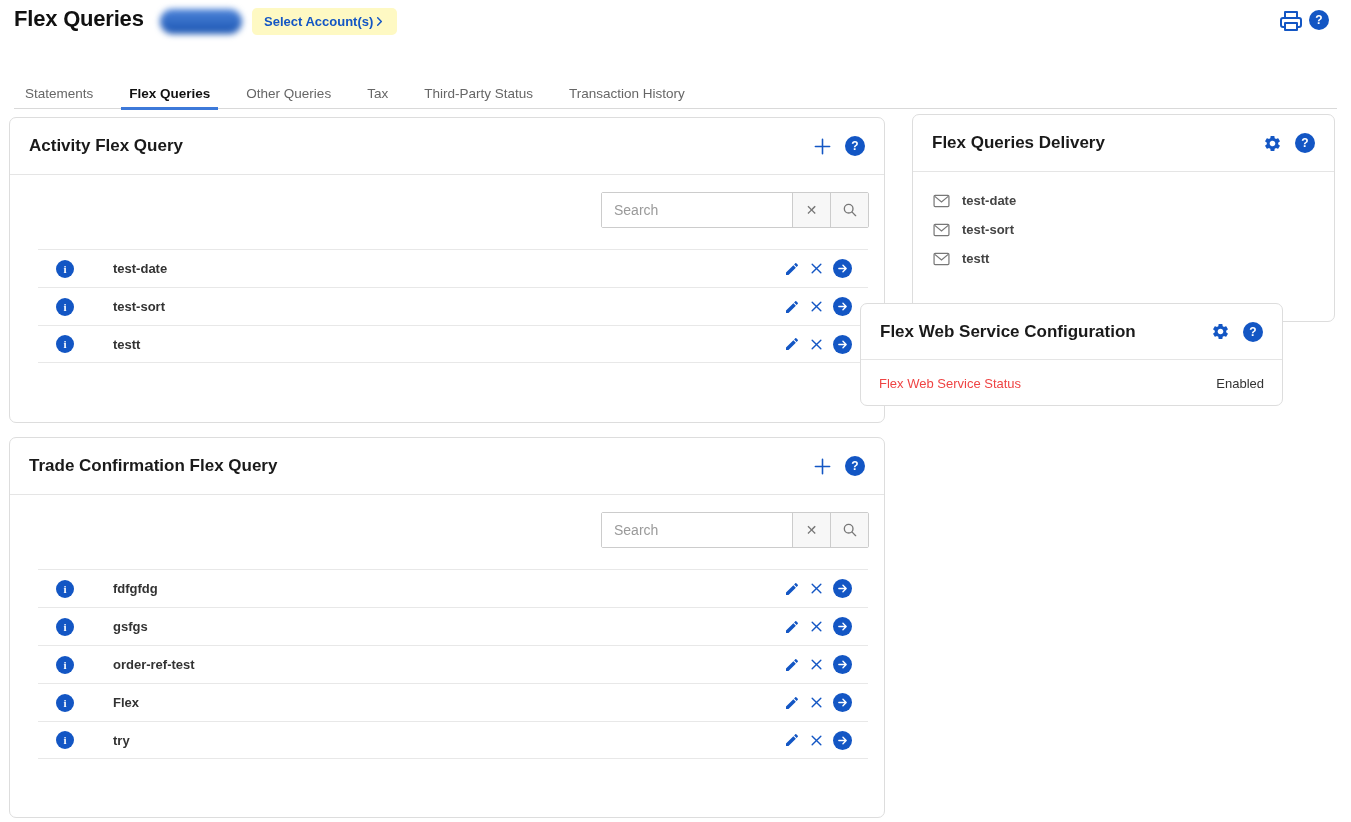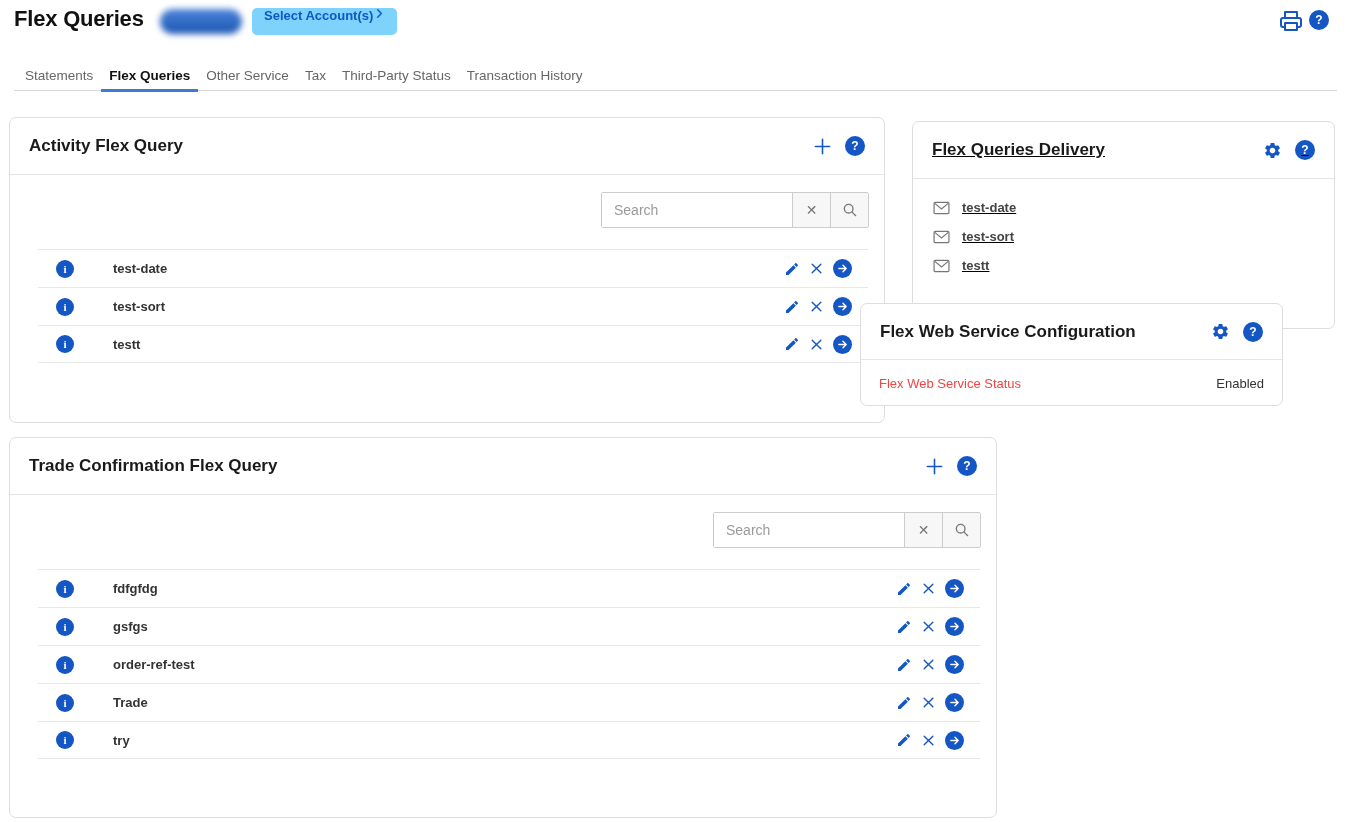--- a/index.html
+++ b/index.html
@@ -7,45 +7,45 @@
               font-family:"Liberation Sans", sans-serif; }
   .abs { position:absolute; }
 
   
   #page-title { left:14px; top:6px; font-size:22px; font-weight:700; color:#111;
                 letter-spacing:-0.2px; }
   #account-badge { left:160px; top:9px; width:82px; height:25px; border-radius:13px;
                    background:linear-gradient(180deg,#4d84da,#1c56b2);
                    filter:blur(3.2px); }
   #select-accounts { left:252px; top:8px; height:27px; padding:0 12px;
-                     background:#7dd3fc; border:none; border-radius:5px;
-                     display:flex; align-items:flex-start; gap:1px; cursor:pointer;
+                     background:#fef9c3; border:none; border-radius:5px;
+                     display:flex; align-items:center; gap:1px; cursor:pointer;
                      color:#1356C4; font-size:13px; font-weight:700;
                      font-family:"Liberation Sans", sans-serif; }
   #print-btn { left:1279px; top:9px; width:24px; height:24px; background:none; border:none; cursor:pointer; }
   .help-circle { width:20px; height:20px; border-radius:50%; background:#1356C4;
                  color:#fff; font-size:12px; font-weight:700; display:flex;
                  align-items:center; justify-content:center; cursor:pointer;
                  border:none; font-family:"Liberation Sans", sans-serif; flex:0 0 auto; }
   #top-help { left:1309px; top:10px; }
 
   
-  #tabbar { left:14px; top:62px; width:1323px; height:29px;
-            border-bottom:1px solid #d9d9d9; display:flex; 
+  #tabbar { left:14px; top:80px; width:1323px; height:29px;
+            border-bottom:1px solid #d9d9d9; display:flex; gap:20px;
             padding-left:3px; }
   .tab { padding:0 8px; font-size:13.5px; color:#666; display:flex;
          align-items:center; cursor:pointer; border-bottom:3px solid transparent;
          margin-bottom:-2px; white-space:nowrap; }
   .tab.active { color:#111; font-weight:700; border-bottom-color:#3D79D9; }
 
   
   .card { background:#fff; border:1px solid #dddddd; border-radius:7px; }
   #card-activity { left:9px;   top:117px; width:876px; height:306px; }
-  #card-trade    { left:9px;   top:437px; width:988px; height:381px; }
-  #card-delivery { left:912px; top:121px; width:423px; height:208px;text-decoration:underline; }
+  #card-trade    { left:9px;   top:437px; width:876px; height:381px; }
+  #card-delivery { left:912px; top:114px; width:423px; height:208px; }
   #card-web      { left:860px; top:303px; width:423px; height:103px; }
 
   .card-h { height:57px; padding:0 19px; display:flex; align-items:center;
             justify-content:space-between; border-bottom:1px solid #e5e5e5; }
   .card-h h2 { font-size:17px; font-weight:700; color:#1a1a1a; }
   .hicons { display:flex; align-items:center; gap:13px; }
   .icon-btn { background:none; border:none; padding:0; cursor:pointer; display:flex;
               align-items:center; }
 
   
@@ -99,21 +99,21 @@
     <path d="M6 9V3h12v6"></path>
     <path d="M6 18H4a2 2 0 0 1-2-2v-5a2 2 0 0 1 2-2h16a2 2 0 0 1 2 2v5a2 2 0 0 1-2 2h-2"></path>
     <rect x="6" y="14" width="12" height="7"></rect>
   </svg>
 </button>
 <button class="abs help-circle" id="top-help">?</button>
 
 <nav class="abs" id="tabbar">
   <div class="tab">Statements</div>
   <div class="tab active">Flex Queries</div>
-  <div class="tab">Other Service</div>
+  <div class="tab">Other Queries</div>
   <div class="tab">Tax</div>
   <div class="tab">Third-Party Status</div>
   <div class="tab">Transaction History</div>
 </nav>
 
 <section class="abs card" id="card-activity">
   <div class="card-h">
     <h2>Activity Flex Query</h2>
     <div class="hicons">
       <button class="icon-btn">
@@ -286,21 +286,21 @@
           </button>
         <button class="run-circle">
             <svg width="11" height="11" viewBox="0 0 24 24" fill="none" stroke="#fff" stroke-width="3" stroke-linecap="round" stroke-linejoin="round">
               <path d="M4 12h15M13 5l7 7-7 7"></path>
             </svg>
           </button>
       </span>
     </div>
     <div class="qrow">
       <button class="info-btn">i</button>
-      <span class="qname">Trade</span>
+      <span class="qname">Flex</span>
       <span class="qactions">
         <button class="icon-btn">
             <svg width="16" height="16" viewBox="0 0 24 24" fill="#1356C4">
               <path d="M3 17.25V21h3.75L17.81 9.94l-3.75-3.75L3 17.25zM20.71 7.04c.39-.39.39-1.02 0-1.41l-2.34-2.34c-.39-.39-1.02-.39-1.41 0l-1.83 1.83 3.75 3.75 1.83-1.83z"></path>
             </svg>
           </button>
         <button class="icon-btn">
             <svg width="13" height="13" viewBox="0 0 24 24" fill="none" stroke="#1356C4" stroke-width="2.6" stroke-linecap="round">
               <path d="M4 4l16 16M20 4L4 20"></path>
             </svg>

